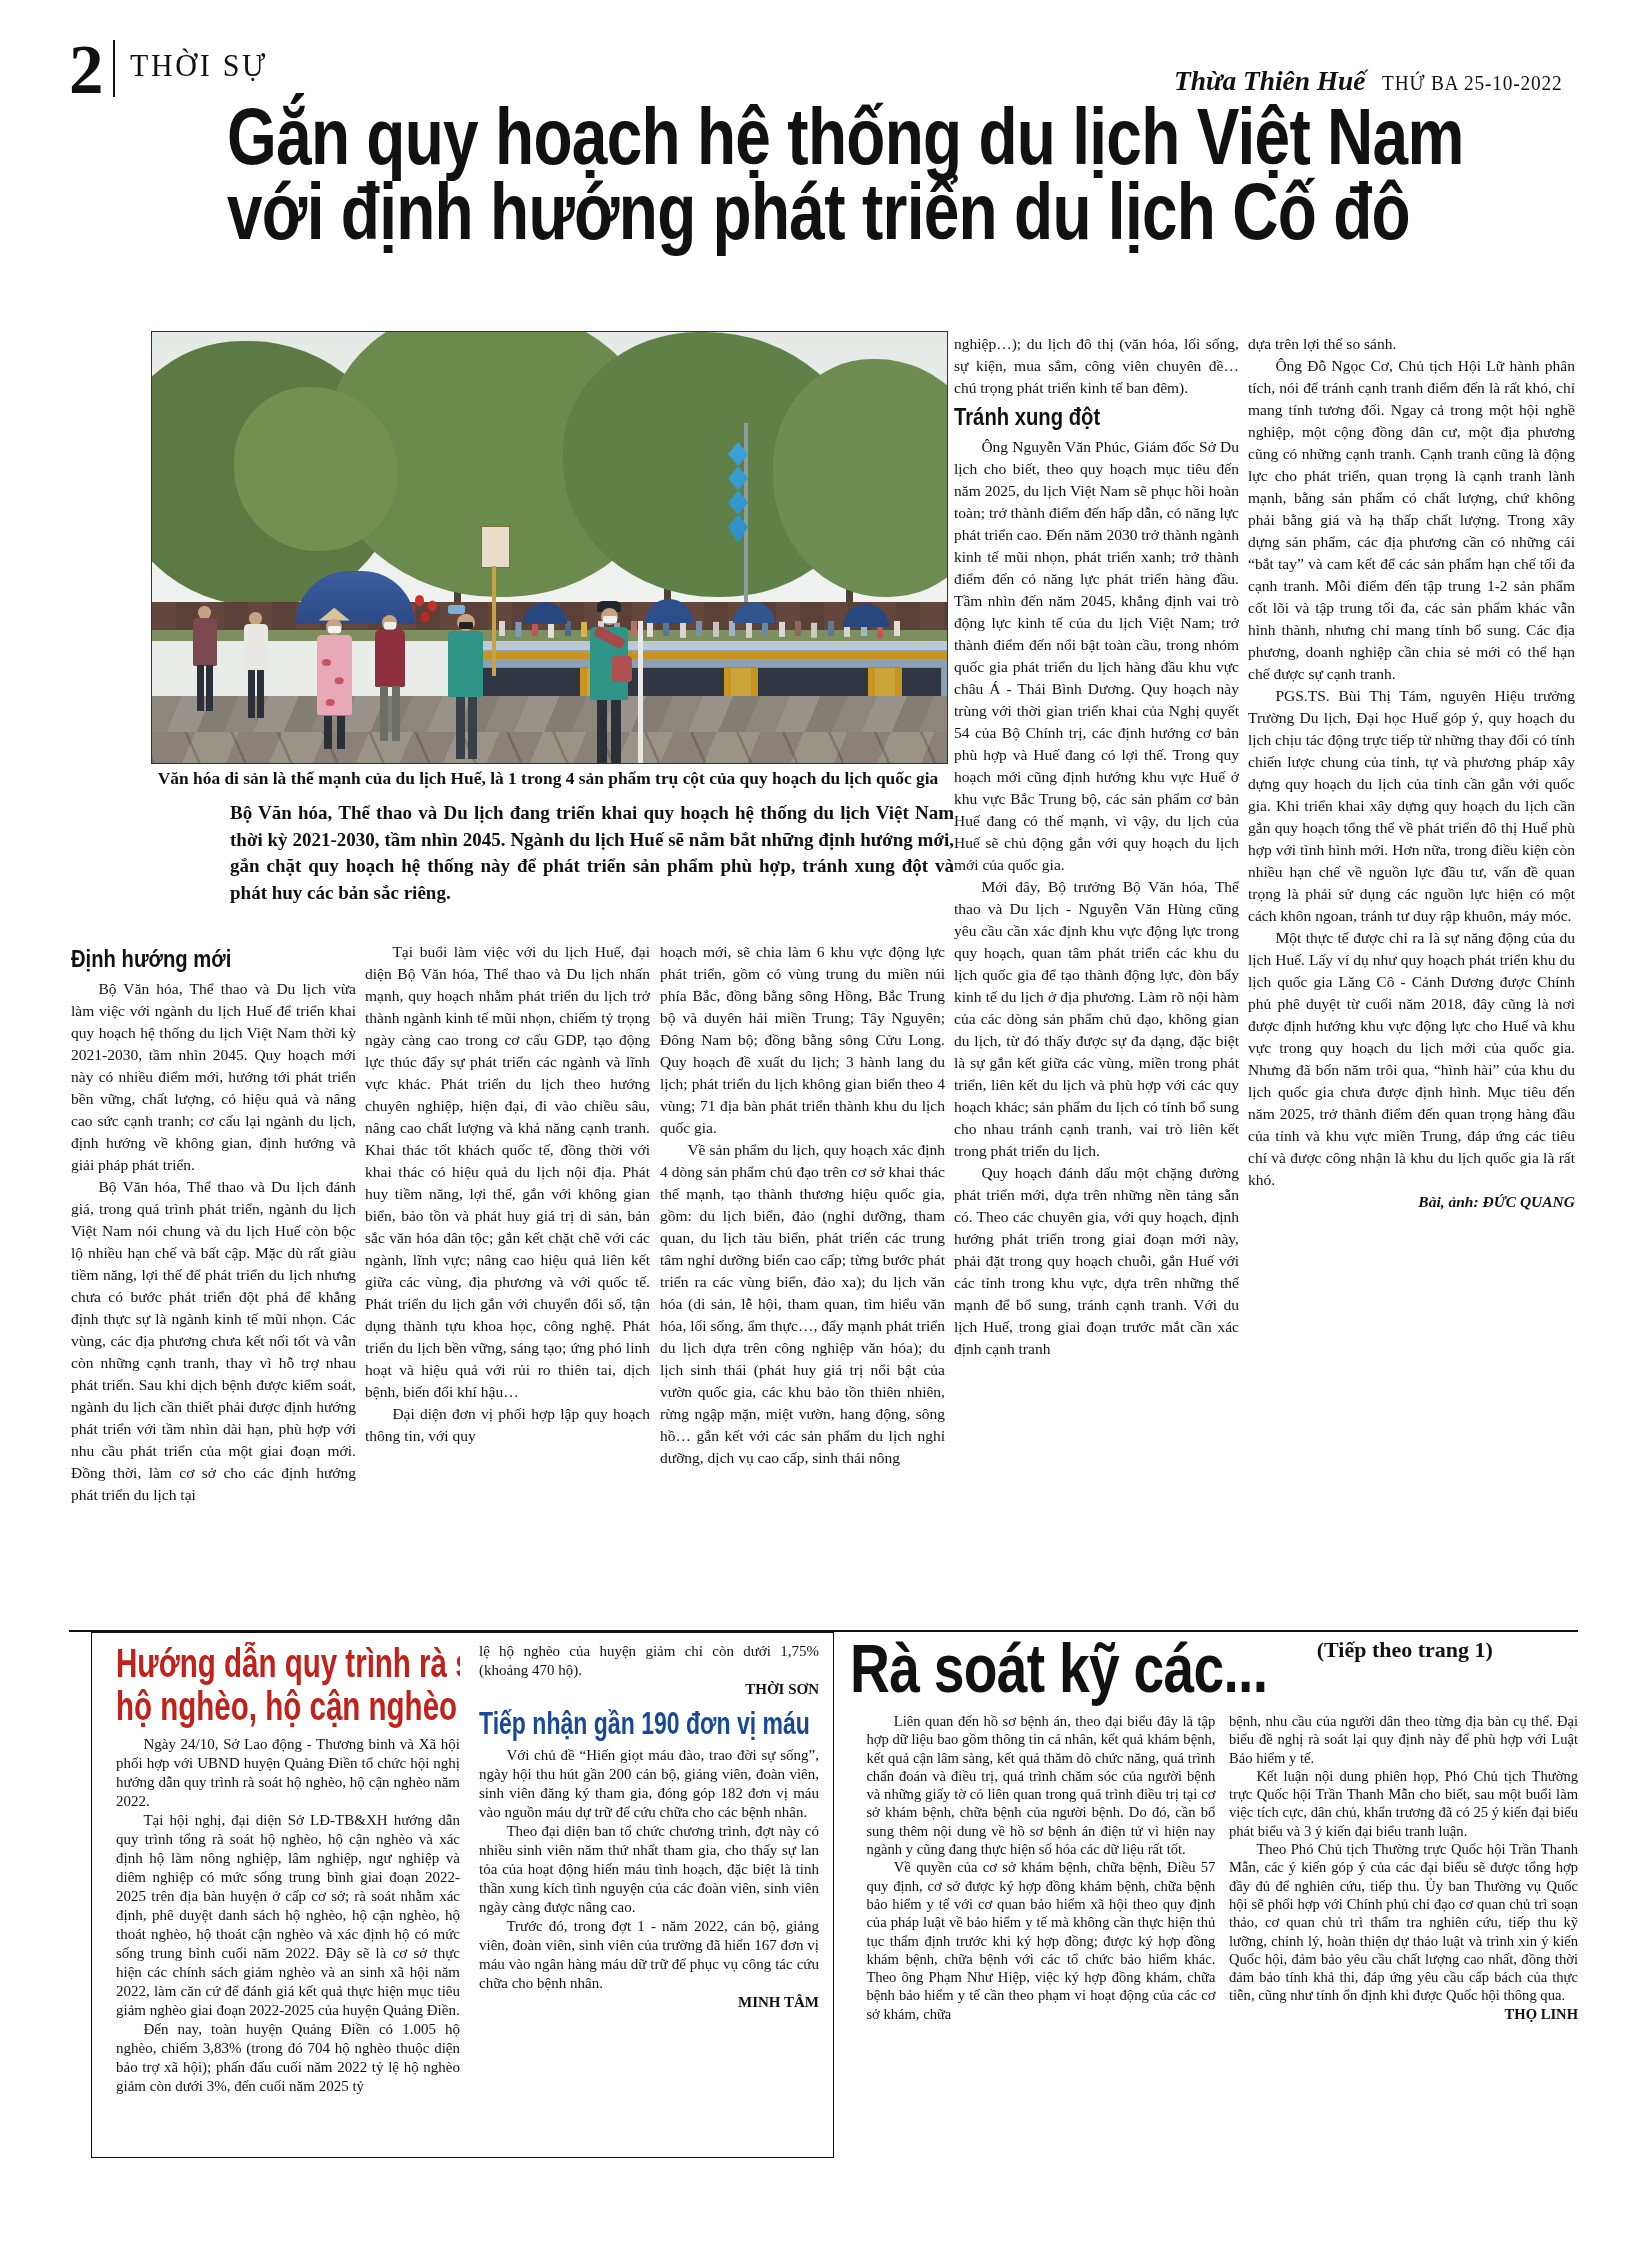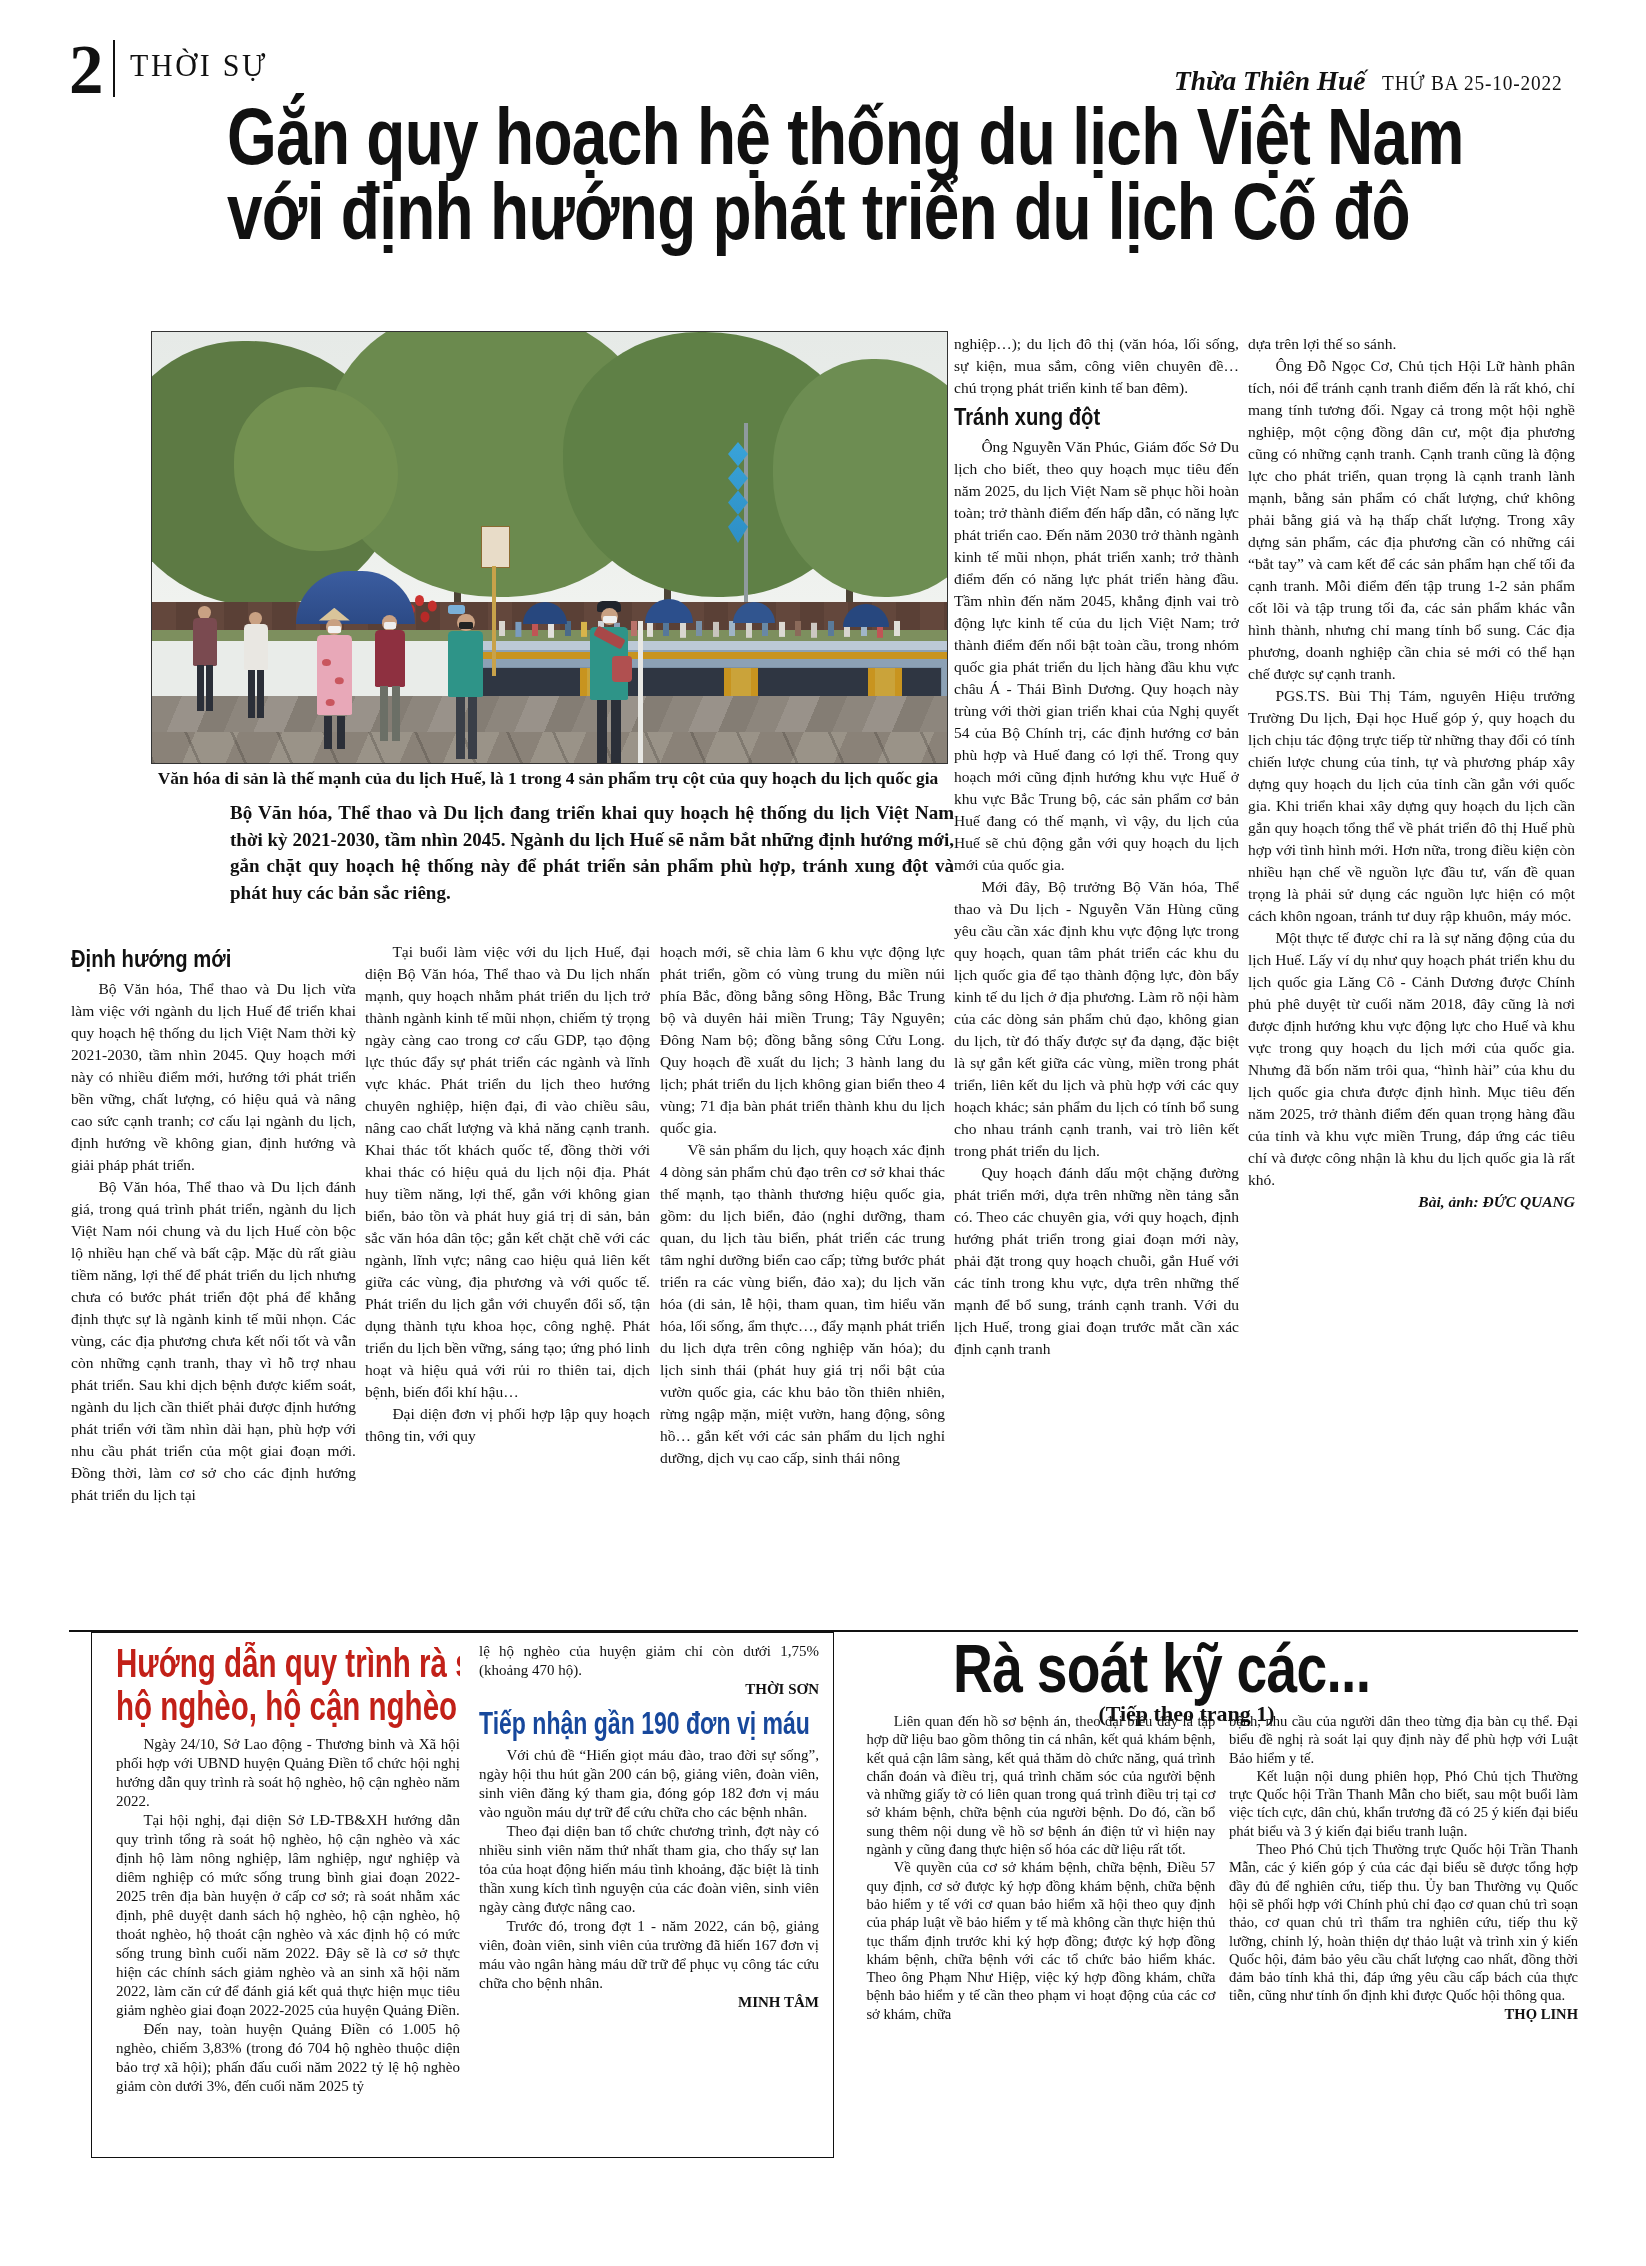--- a/index.html
+++ b/index.html
@@ -62,21 +62,21 @@
   #boxcolB{left:387px;width:340px;height:504px;overflow:hidden;}
   .boxcol .ln{font-size:15px;line-height:19px;}
   #poverty-headline .hl{font-family:"Liberation Sans",sans-serif;font-weight:bold;font-size:41px;line-height:43px;
       color:#c22018;white-space:nowrap;transform:scaleX(.72);transform-origin:left;}
   #poverty-headline{margin-bottom:7.3px;}
   #blood-headline{font-family:"Liberation Sans",sans-serif;font-weight:bold;font-size:32px;line-height:40px;
       color:#17489c;white-space:nowrap;transform:scaleX(.72);transform-origin:left;margin:3.7px 0 3.7px;}
 
   
   #cont-article{left:850px;top:1637px;width:728px;height:517px;overflow:hidden;}
-  #cont-headrow{display:flex;align-items:center;height:66px;flex-direction:column;}
+  #cont-headrow{display:flex;align-items:flex-start;height:66px;}
   #cont-headline{font-family:"Liberation Sans",sans-serif;font-weight:bold;font-size:69px;line-height:64px;
       white-space:nowrap;transform:scaleX(.80);transform-origin:left;letter-spacing:-0.9px;}
   #cont-note{font-size:22px;font-weight:bold;margin-left:-55px;white-space:nowrap;}
   .rcol{position:absolute;top:75px;}
   .rcol .ln{font-size:14.6px;line-height:18.3px;}
   #rcolA{left:16.4px;width:349px;}
   #rcolB{left:379px;width:349px;}
 </style>
 </head>
 <body>
@@ -239,21 +239,21 @@
       </div>
   </div>
   <div class="boxcol" id="boxcolB">
     <div>
         <p class="ln c">lệ hộ nghèo của huyện giảm chỉ còn dưới 1,75% (khoảng 470 hộ).</p>
         <p class="ln by">THỜI SƠN</p>
       </div>
     <div id="blood-headline">Tiếp nhận gần 190 đơn vị máu</div>
     <div>
         <p class="ln p">Với chủ đề “Hiến giọt máu đào, trao đời sự sống”, ngày hội thu hút gần 200 cán bộ, giảng viên, đoàn viên, sinh viên đăng ký tham gia, đóng góp 182 đơn vị máu vào nguồn máu dự trữ để cứu chữa cho các bệnh nhân.</p>
-        <p class="ln p">Theo đại diện ban tổ chức chương trình, đợt này có nhiều sinh viên năm thứ nhất tham gia, cho thấy sự lan tỏa của hoạt động hiến máu tình khoảng, đặc biệt là tinh thần xung kích tình nguyện của các đoàn viên, sinh viên ngày càng được nâng cao.</p>
+        <p class="ln p">Theo đại diện ban tổ chức chương trình, đợt này có nhiều sinh viên năm thứ nhất tham gia, cho thấy sự lan tỏa của hoạt động hiến máu tình hoạch, đặc biệt là tinh thần xung kích tình nguyện của các đoàn viên, sinh viên ngày càng được nâng cao.</p>
         <p class="ln p">Trước đó, trong đợt 1 - năm 2022, cán bộ, giảng viên, đoàn viên, sinh viên của trường đã hiến 167 đơn vị máu vào ngân hàng máu dữ trữ để phục vụ công tác cứu chữa cho bệnh nhân.</p>
         <p class="ln by">MINH TÂM</p>
       </div>
   </div>
 </div>
 
 <div class="abs" id="cont-article">
   <div id="cont-headrow">
     <div id="cont-headline">Rà soát kỹ các...</div>
     <div id="cont-note">(Tiếp theo trang 1)</div>

